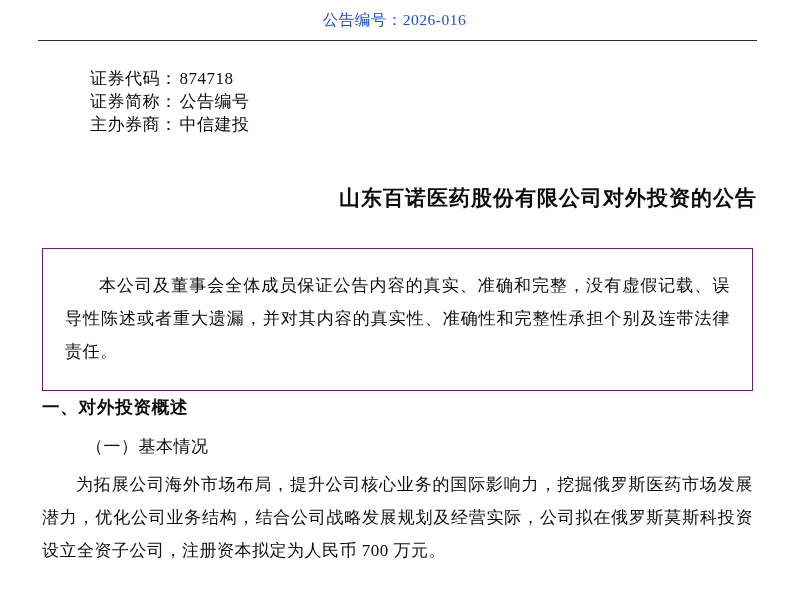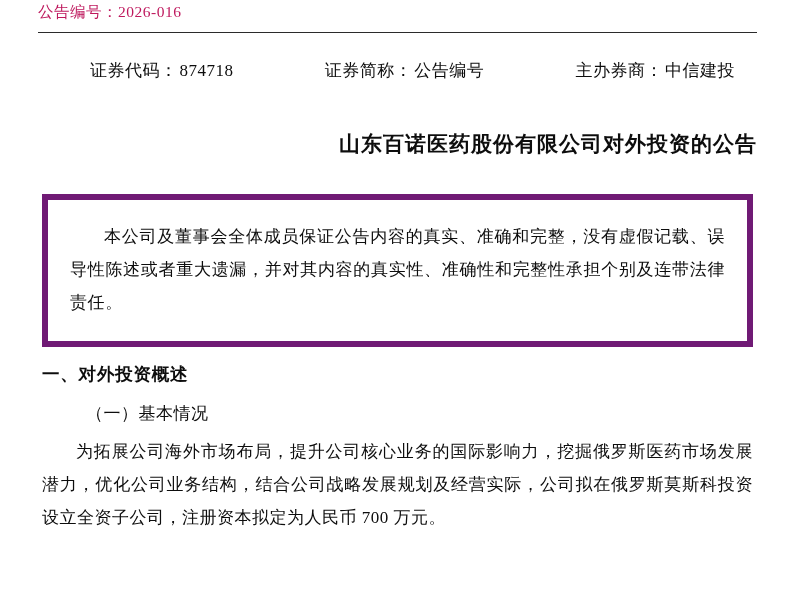--- a/index.html
+++ b/index.html
@@ -16,59 +16,60 @@
   }
   .page {
     position: relative;
     width: 795px;
     height: 600px;
     box-sizing: border-box;
     padding: 0 38px;
   }
   
   .announce-no {
-    text-align: left;
+    text-align: center;
     font-size: 15.5px;
     letter-spacing: 0.5px;
-    padding-top: 2px;
+    padding-top: 10px;
     padding-right: 6px;
-    color: #be185d;
+    color: #1d4ed8;
   }
   .rule {
     border: 0;
     border-top: 1px solid #2b2b2b;
     margin: 9px 0 0 0;
   }
   
   .header-row {
     display: flex;
     justify-content: space-between;
     align-items: baseline;
     font-size: 17px;
     padding: 26px 22px 0 52px;
     letter-spacing: 0.5px;
+    flex-direction: column;
   }
   .header-item {
     white-space: nowrap;
   }
   .header-item .val {
     margin-left: 2px;
   }
   
   .doc-title {
     text-align: right;
     font-size: 21px;
     font-weight: bold;
     letter-spacing: 1px;
     margin-top: 48px;
   }
   
   .statement-box {
-    margin: 36px 4px 15px 4px;
-    border: 6px solid #701a75;
+    margin: 36px 4px 4px 4px;
+    border: 1px solid #701a75;
     padding: 20px 22px 22px 22px;
     min-height: 106px;
     box-sizing: border-box;
   }
   .statement-box p {
     margin: 0;
     font-size: 17px;
     line-height: 33px;
     text-indent: 2em;
     letter-spacing: 0.6px;

